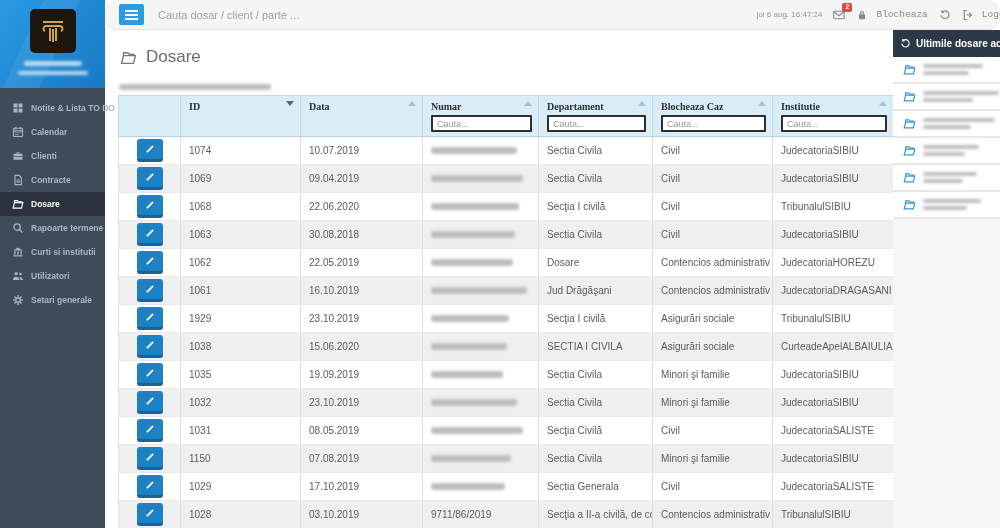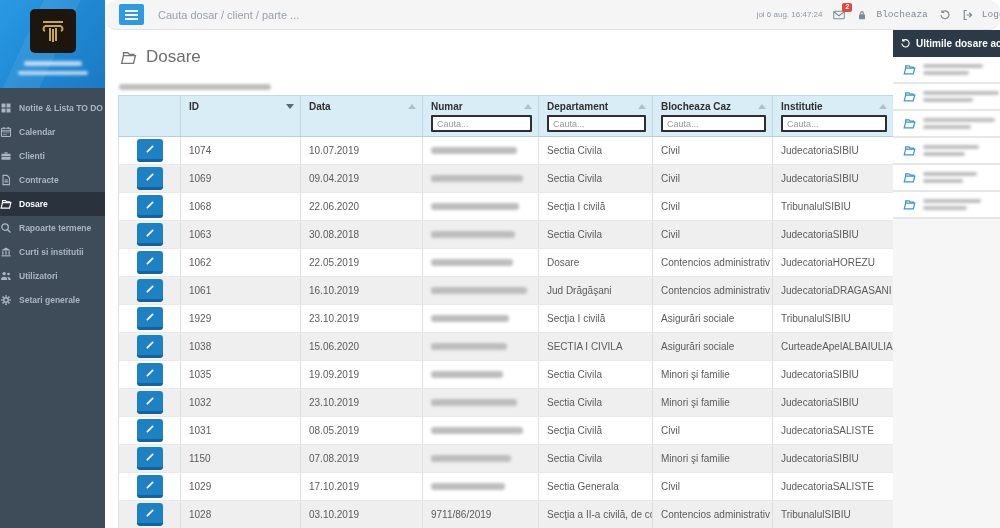--- a/index.html
+++ b/index.html
@@ -14,21 +14,21 @@
   .sidebar { position:absolute; left:0; top:0; width:105px; height:528px; background:#3e4b59; z-index:3; }
   .logo-area { height:88px; background:linear-gradient(130deg,#2a9ae4 0%,#1f87d2 55%,#1a7ac4 100%); position:relative; overflow:hidden; }
   .logo-area::after { content:""; position:absolute; inset:0;
     background:linear-gradient(115deg,transparent 30%,rgba(255,255,255,.07) 30%,rgba(255,255,255,.07) 55%,transparent 55%); }
   .logo-box { width:46px; height:44px; background:#1d160f; border-radius:5px; margin:9px auto 8px;
     display:flex; align-items:center; justify-content:center; position:relative; z-index:1; }
   .logo-lines { display:flex; flex-direction:column; align-items:center; gap:5px; position:relative; z-index:1; }
   .logo-lines .blur-bar { background:#d6e7f5; opacity:.85; height:5px; }
 
   .menu { list-style:none; margin:8px 0 0; padding:0; }
-  .menu li { display:flex; align-items:center; gap:7px; height:24px;
+  .menu li { display:flex; align-items:center; gap:7px; padding-left:12px; height:24px;
     color:#aab6c1; font-size:8.5px; font-weight:bold; cursor:pointer; white-space:nowrap; }
   .menu li svg { width:12px; height:12px; flex:none; }
   .menu li.active { background:#2a333d; color:#ffffff; }
 
   
   .topbar { position:absolute; left:105px; top:0; width:895px; height:30px; background:#f5f5f6;
     border-bottom:1px solid #e4e4e4; display:flex; align-items:center; overflow:hidden; z-index:2;border-radius:12px; }
   .burger { width:25px; height:21px; background:#2b9be4; border:none; border-radius:2px; margin-left:14px;
     display:flex; flex-direction:column; justify-content:center; align-items:center; gap:2px; cursor:pointer; flex:none; }
   .burger i { display:block; width:13px; height:2px; background:#fff; }
@@ -47,21 +47,21 @@
   .main { position:absolute; left:105px; top:30px; width:788px; height:498px; background:#fff; }
   .heading { display:flex; align-items:center; gap:8px; margin:17px 0 0 14px; color:#6d6d6d; font-size:17px; }
   .heading svg { width:19px; height:17px; }
   .subtitle { margin:9px 0 0 14px; }
   .subtitle .blur-bar { width:152px; height:6px; }
 
   .table-wrap { position:absolute; left:13px; top:65px; width:775px; }
   table { border-collapse:collapse; table-layout:fixed; width:775px; }
   thead th { background:#d9edf7; border:1px solid #c2d8e5; border-bottom:1px solid #b9cfdd;
     padding:5px 6px 4px 8px; vertical-align:top; text-align:left; }
-  .th-top { display:flex; align-items:center; justify-content:space-between; }
+  .th-top { display:flex; align-items:flex-start; justify-content:space-between;font-family:Liberation Serif, serif; }
   .th-label { font-size:10px; font-weight:bold; color:#303030; }
   .caret { width:0; height:0; border-left:4px solid transparent; border-right:4px solid transparent; }
   .caret.desc { border-top:5px solid #5a6a75; }
   .caret.asc  { border-bottom:5px solid #a8c2d1; }
   .filter-input { width:100%; height:17px; border:2px solid #2e2e2e; border-radius:1px; margin-top:3px;
     font-family:"Liberation Sans",sans-serif; font-size:9px; padding:0 4px; background:#fff; }
   .filter-input::placeholder { color:#999; }
 
   tbody td { height:28px; border-right:1px solid #e0e0e0; border-left:1px solid #e0e0e0;
     border-bottom:1px solid #e9e9e9; padding:0 8px; font-size:10px; color:#5b5b5b;

